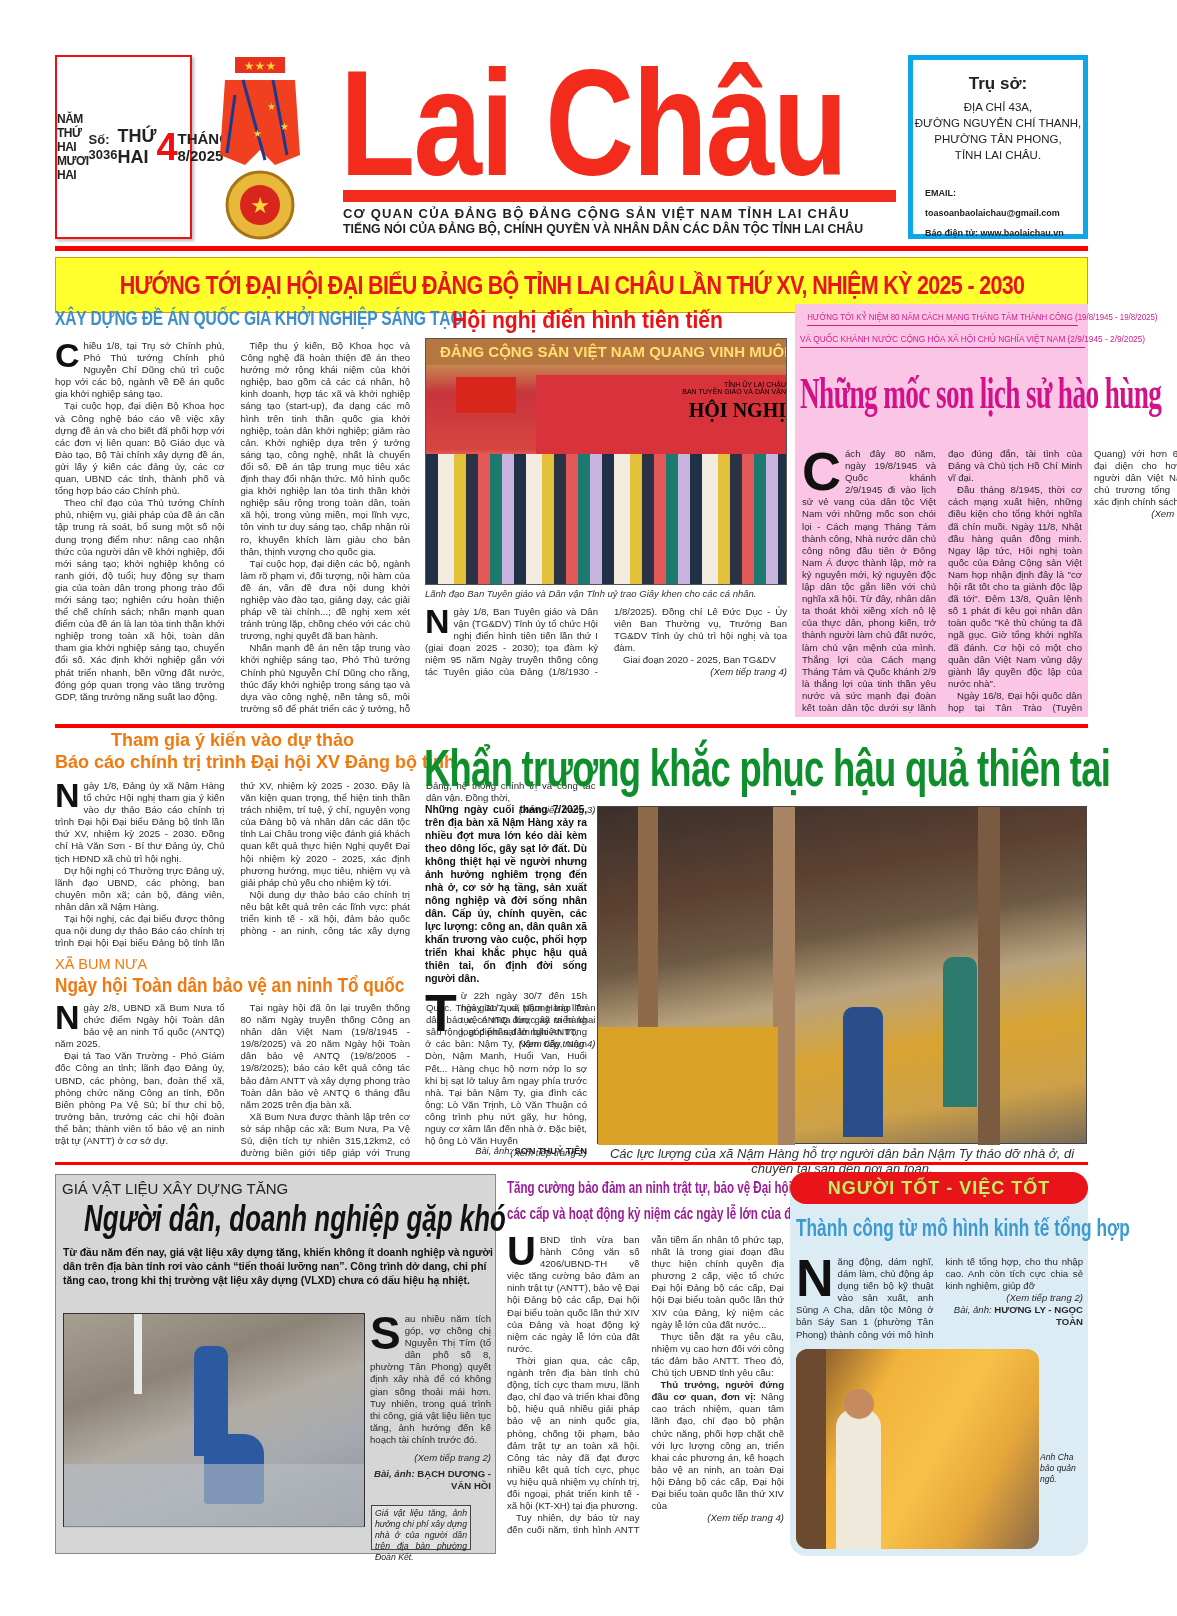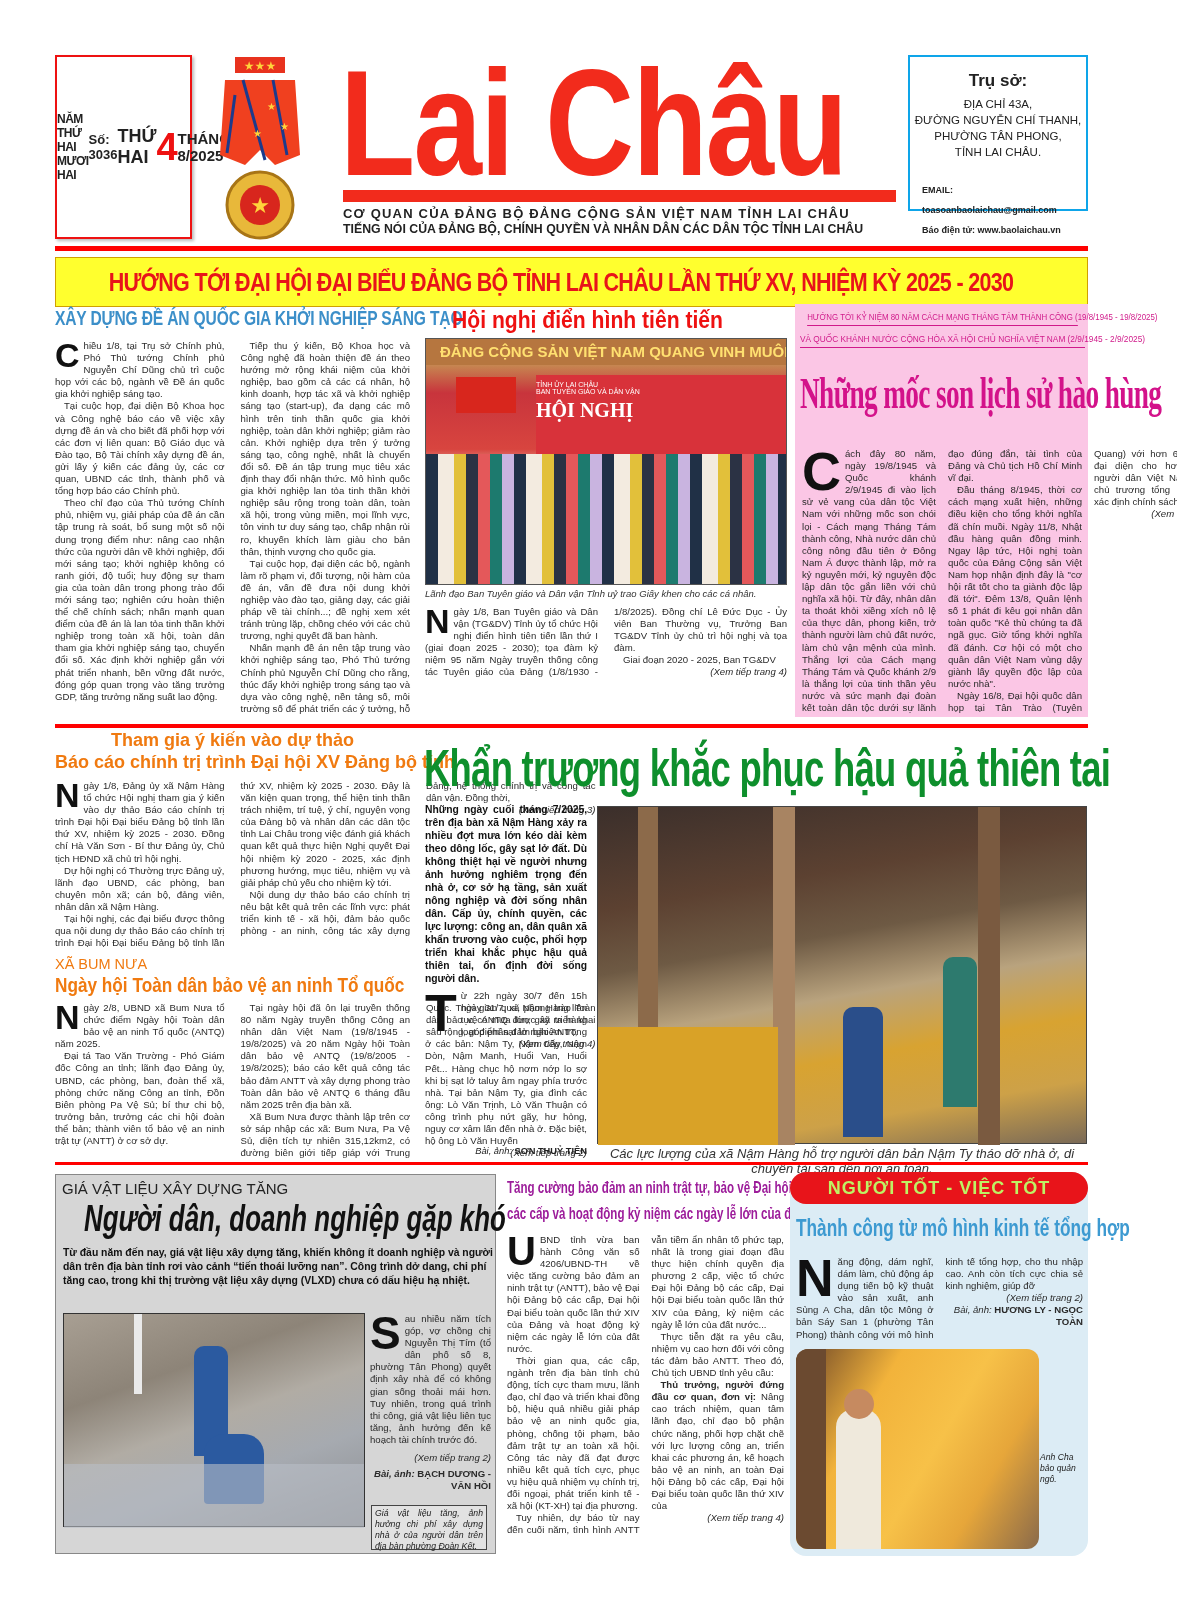--- a/index.html
+++ b/index.html
@@ -18,26 +18,26 @@
 #datebox .l1{font-size:12px;font-weight:bold;letter-spacing:-0.5px}
 #datebox .l2{font-size:13px;font-weight:bold}
 #datebox .l3{font-size:18px;font-weight:bold}
 #datebox .l4{font-size:38px;font-weight:bold;color:#e11;line-height:36px}
 #datebox .l5{font-size:15px;font-weight:bold}
 #medal{left:215px;top:55px;width:90px;height:190px}
 #logo{left:340px;top:48px;width:555px;height:150px;color:#f22b1c;font-size:150px;font-weight:bold;line-height:150px;letter-spacing:-2px;transform:scaleX(0.82);transform-origin:left top;white-space:nowrap;font-family:"Liberation Sans",sans-serif}
 #logo-bar{left:343px;top:190px;width:553px;height:12px;background:#f22b1c}
 #tag1{left:343px;top:206px;width:553px;font-size:13px;font-weight:bold;letter-spacing:1.2px;white-space:nowrap;text-align:justify}
 #tag2{left:343px;top:222px;width:553px;font-size:12.3px;font-weight:bold;white-space:nowrap}
-#addrbox{left:908px;top:55px;width:180px;height:156px;border:2px solid #0ea5e9;text-align:center;padding-top:14px}
+#addrbox{left:908px;top:55px;width:180px;height:184px;border:5px solid #0ea5e9;text-align:center;padding-top:14px}
 #addrbox .t{font-size:17px;font-weight:bold;margin-bottom:5px}
 #addrbox .a{font-size:11.5px;line-height:16px}
 #addrbox .e{font-size:9px;font-weight:bold;text-align:left;padding-left:12px;margin-top:20px;line-height:20px}
 #topline{left:55px;top:246px;width:1033px;height:5px;background:#f00}
-#banner{left:55px;top:257px;width:1033px;height:50px;background:#ffff2e;border:1px solid #d0a000;display:flex;align-items:center;justify-content:flex-end}
+#banner{left:55px;top:257px;width:1033px;height:56px;background:#ffff2e;border:1px solid #d0a000;display:flex;align-items:center;justify-content:center}
 #banner span{color:#e8141a;font-size:25px;font-weight:bold;letter-spacing:-0.8px;white-space:nowrap;transform:scaleX(0.86)}
 
 .hl{white-space:nowrap;font-weight:bold}
 #a1-title{left:55px;top:307px;width:355px;color:#3c8fc9;font-size:20px;transform:scaleX(0.78);transform-origin:left top;letter-spacing:-0.2px}
 #a1-body{left:55px;top:340px;width:355px;height:375px}
 #a2-title{left:452px;top:306px;color:#e11;font-size:24px;transform:scaleX(0.88);transform-origin:left top}
 #a2-photo{left:425px;top:338px;width:362px;height:247px;background:linear-gradient(180deg,#b1713f 0,#c68b52 10%,#c8343c 22%,#d8453f 45%,#e9e3d6 58%,#2b3244 75%,#c76c8a 100%);border:1px solid #555;overflow:hidden}
 #a2-caption{left:425px;top:588px;width:362px;font-size:9.5px;font-style:italic;color:#333}
 #a2-body{left:425px;top:606px;width:362px;height:110px}
 #a3-box{left:795px;top:304px;width:293px;height:413px;background:#fbc6e5}
@@ -58,21 +58,21 @@
 #a6-photo{left:597px;top:806px;width:490px;height:338px;background:linear-gradient(170deg,#3b2f2b 0,#5c4131 25%,#6e5a44 40%,#b9a37e 55%,#d8a331 70%,#cda148 85%,#7a6a57 100%);border:1px solid #444}
 #a6-caption{left:597px;top:1146px;width:490px;font-size:13px;font-style:italic;color:#333;text-align:center}
 #a6-author{left:425px;top:1146px;width:162px;font-size:9.3px;text-align:right}
 #botline{left:55px;top:1162px;width:1033px;height:3px;background:#f00}
 #a7-box{left:55px;top:1174px;width:441px;height:380px;background:#d6d6d6;border:1px solid #888}
 #a7-kick{left:62px;top:1180px;font-size:15px;color:#222}
 #a7-title{left:84px;top:1198px;font-size:36px;font-weight:bold;font-style:italic;color:#111;white-space:nowrap;transform:scaleX(0.72);transform-origin:left top}
 #a7-lead{left:63px;top:1246px;width:430px;font-size:10.4px;font-weight:bold;line-height:14px;color:#111}
 #a7-photo{left:63px;top:1313px;width:302px;height:214px;background:linear-gradient(160deg,#a89f93 0,#8d8478 30%,#b1aca4 50%,#a6aab0 70%,#8b8d91 100%);border:1px solid #333}
 #a7-body{left:370px;top:1313px;width:121px;height:130px}
-#a7-caption{left:371px;top:1505px;width:116px;height:45px;border:1px solid #444;font-size:8.7px;font-style:italic;line-height:11px;padding:2px 3px;text-align:justify;background:#e2e2e2}
+#a7-caption{left:371px;top:1505px;width:100px;height:45px;border:1px solid #444;font-size:8.7px;font-style:italic;line-height:11px;padding:2px 3px;text-align:justify;background:#e2e2e2}
 #a8-title1{left:507px;top:1178px;color:#9c1c9a;font-size:16.5px;white-space:nowrap;transform:scaleX(0.7);transform-origin:left top}
 #a8-title2{left:507px;top:1204px;color:#9c1c9a;font-size:16.5px;white-space:nowrap;transform:scaleX(0.7);transform-origin:left top}
 #a8-body{left:507px;top:1234px;width:277px;height:320px}
 #a9-box{left:790px;top:1172px;width:298px;height:384px;background:#dcecf5;border-radius:16px}
 #a9-tag{left:790px;top:1172px;width:298px;height:32px;background:#e8141a;border-radius:16px;color:#bef264;font-size:18px;font-weight:bold;text-align:center;line-height:32px;letter-spacing:1px}
 #a9-title{left:796px;top:1214px;color:#3d9ad1;font-size:24px;white-space:nowrap;transform:scaleX(0.72);transform-origin:left top}
 #a9-body{left:796px;top:1256px;width:287px;height:88px}
 #a9-photo{left:796px;top:1349px;width:243px;height:200px;border-radius:12px;background:linear-gradient(120deg,#6a4428 0,#f2b33b 30%,#f7c148 55%,#e6a63a 75%,#8a6a4a 100%)}
 #a9-caption{left:1040px;top:1452px;width:45px;font-size:8.6px;font-style:italic;line-height:11px}
 .photo-shape{position:absolute}
@@ -133,21 +133,21 @@
   <p>Tiếp thu ý kiến, Bộ Khoa học và Công nghệ đã hoàn thiện đề án theo hướng mở rộng khái niệm của khởi nghiệp, bao gồm cả các cá nhân, hộ kinh doanh, hợp tác xã và khởi nghiệp sáng tạo (start-up), đa dạng các mô hình trên tinh thần quốc gia khởi nghiệp, toàn dân khởi nghiệp; giảm rào cản. Khởi nghiệp dựa trên ý tưởng sáng tạo, công nghệ, nhất là chuyển đổi số. Đề án tập trung mục tiêu xác định thay đổi nhận thức. Mô hình quốc gia khởi nghiệp lan tỏa tinh thần khởi nghiệp sâu rộng trong toàn dân, toàn xã hội, trong vùng miền, mọi lĩnh vực, tôn vinh tư duy sáng tạo, chấp nhận rủi ro, khuyến khích làm giàu cho bản thân, thịnh vượng cho quốc gia.</p>
   <p>Tại cuộc họp, đại diện các bộ, ngành làm rõ phạm vi, đối tượng, nội hàm của đề án, vấn đề đưa nội dung khởi nghiệp vào đào tạo, giảng dạy, các giải pháp về tài chính...; đề nghị xem xét tránh trùng lặp, chồng chéo với các chủ trương, nghị quyết đã ban hành.</p>
   <p>Nhấn mạnh đề án nên tập trung vào khởi nghiệp sáng tạo, Phó Thủ tướng Chính phủ Nguyễn Chí Dũng cho rằng, thúc đẩy khởi nghiệp trong sáng tạo và dựa vào công nghệ, nền tảng số, môi trường số để phát triển các ý tưởng, hỗ trợ từ ươm mầm các ý tưởng cho đến giai đoạn sản xuất thử, thử nghiệm đầu tư, thương mại hóa các sản phẩm.</p>
   <span class="author">THU SA</span>
 </div>
 
 <div id="a2-title" class="abs hl">Hội nghị điển hình tiên tiến</div>
 <div id="a2-photo" class="abs">
   <div class="photo-shape" style="left:0;top:0;width:100%;height:26px;background:#b6763f;color:#ffe070;font-weight:bold;font-size:15px;line-height:26px;white-space:nowrap;overflow:hidden;padding-left:14px">ĐẢNG CỘNG SẢN VIỆT NAM QUANG VINH MUÔN NĂM</div>
   <div class="photo-shape" style="left:30px;top:38px;width:60px;height:36px;background:#d8261d"></div>
-  <div class="photo-shape" style="left:110px;top:36px;width:250px;height:90px;background:#d8323a;text-align:left;color:#ffffff">
+  <div class="photo-shape" style="left:110px;top:36px;width:250px;height:90px;background:#d8323a;text-align:right;color:#000000">
     <div style="font-size:7px;margin-top:6px">TỈNH ỦY LAI CHÂU</div>
     <div style="font-size:7px">BAN TUYÊN GIÁO VÀ DÂN VẬN</div>
     <div style="font-size:20px;font-family:'Liberation Serif',serif;font-weight:bold;margin-top:4px">HỘI NGHỊ</div>
   </div>
   <div class="photo-shape" style="left:0;bottom:0;width:100%;height:130px;background:repeating-linear-gradient(90deg,#203046 0 12px,#f3ebe0 12px 28px,#e2c03a 28px 40px,#2b3244 40px 52px,#e4585a 52px 64px,#1d7a6e 64px 76px,#c9b4e0 76px 88px)"></div>
 </div>
 <div id="a2-caption" class="abs">Lãnh đạo Ban Tuyên giáo và Dân vận Tỉnh uỷ trao Giấy khen cho các cá nhân.</div>
 <div id="a2-body" class="abs body-text cols2">
   <p class="drop"><span class="dropcap">N</span><span>gày 1/8, Ban Tuyên giáo và Dân vận (TG&amp;DV) Tỉnh ủy tổ chức Hội nghị điển hình tiên tiến lần thứ I (giai đoạn 2025 - 2030); tọa đàm kỷ niệm 95 năm Ngày truyền thống công tác Tuyên giáo của Đảng (1/8/1930 - 1/8/2025). Đồng chí Lê Đức Dục - Ủy viên Ban Thường vụ, Trưởng Ban TG&amp;DV Tỉnh ủy chủ trì hội nghị và tọa đàm.</span></p>
   <p>Giai đoạn 2020 - 2025, Ban TG&amp;DV</p>

